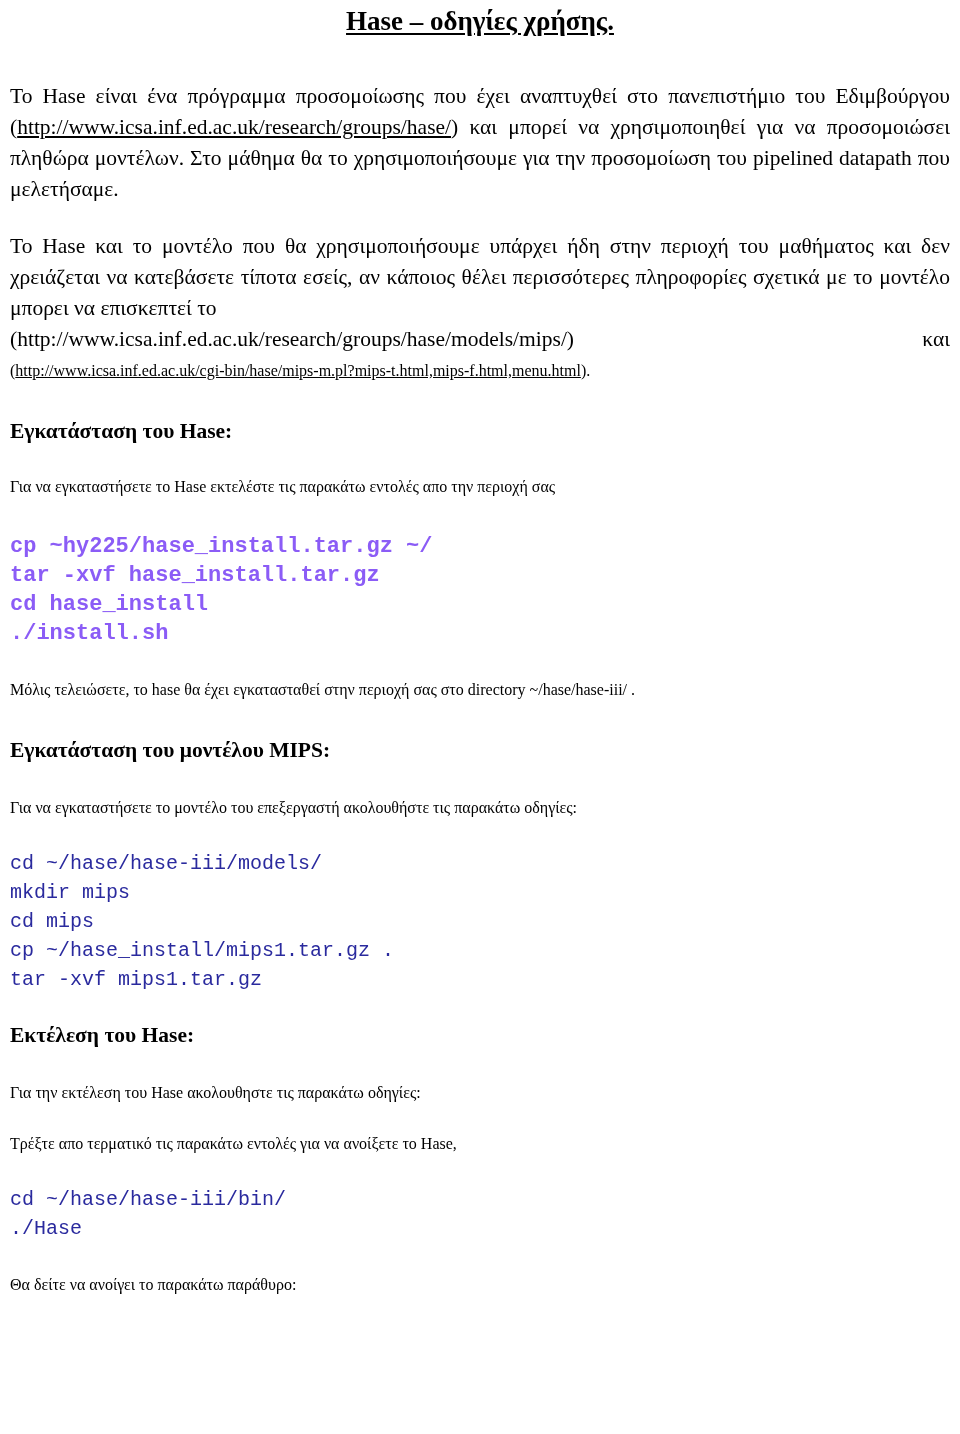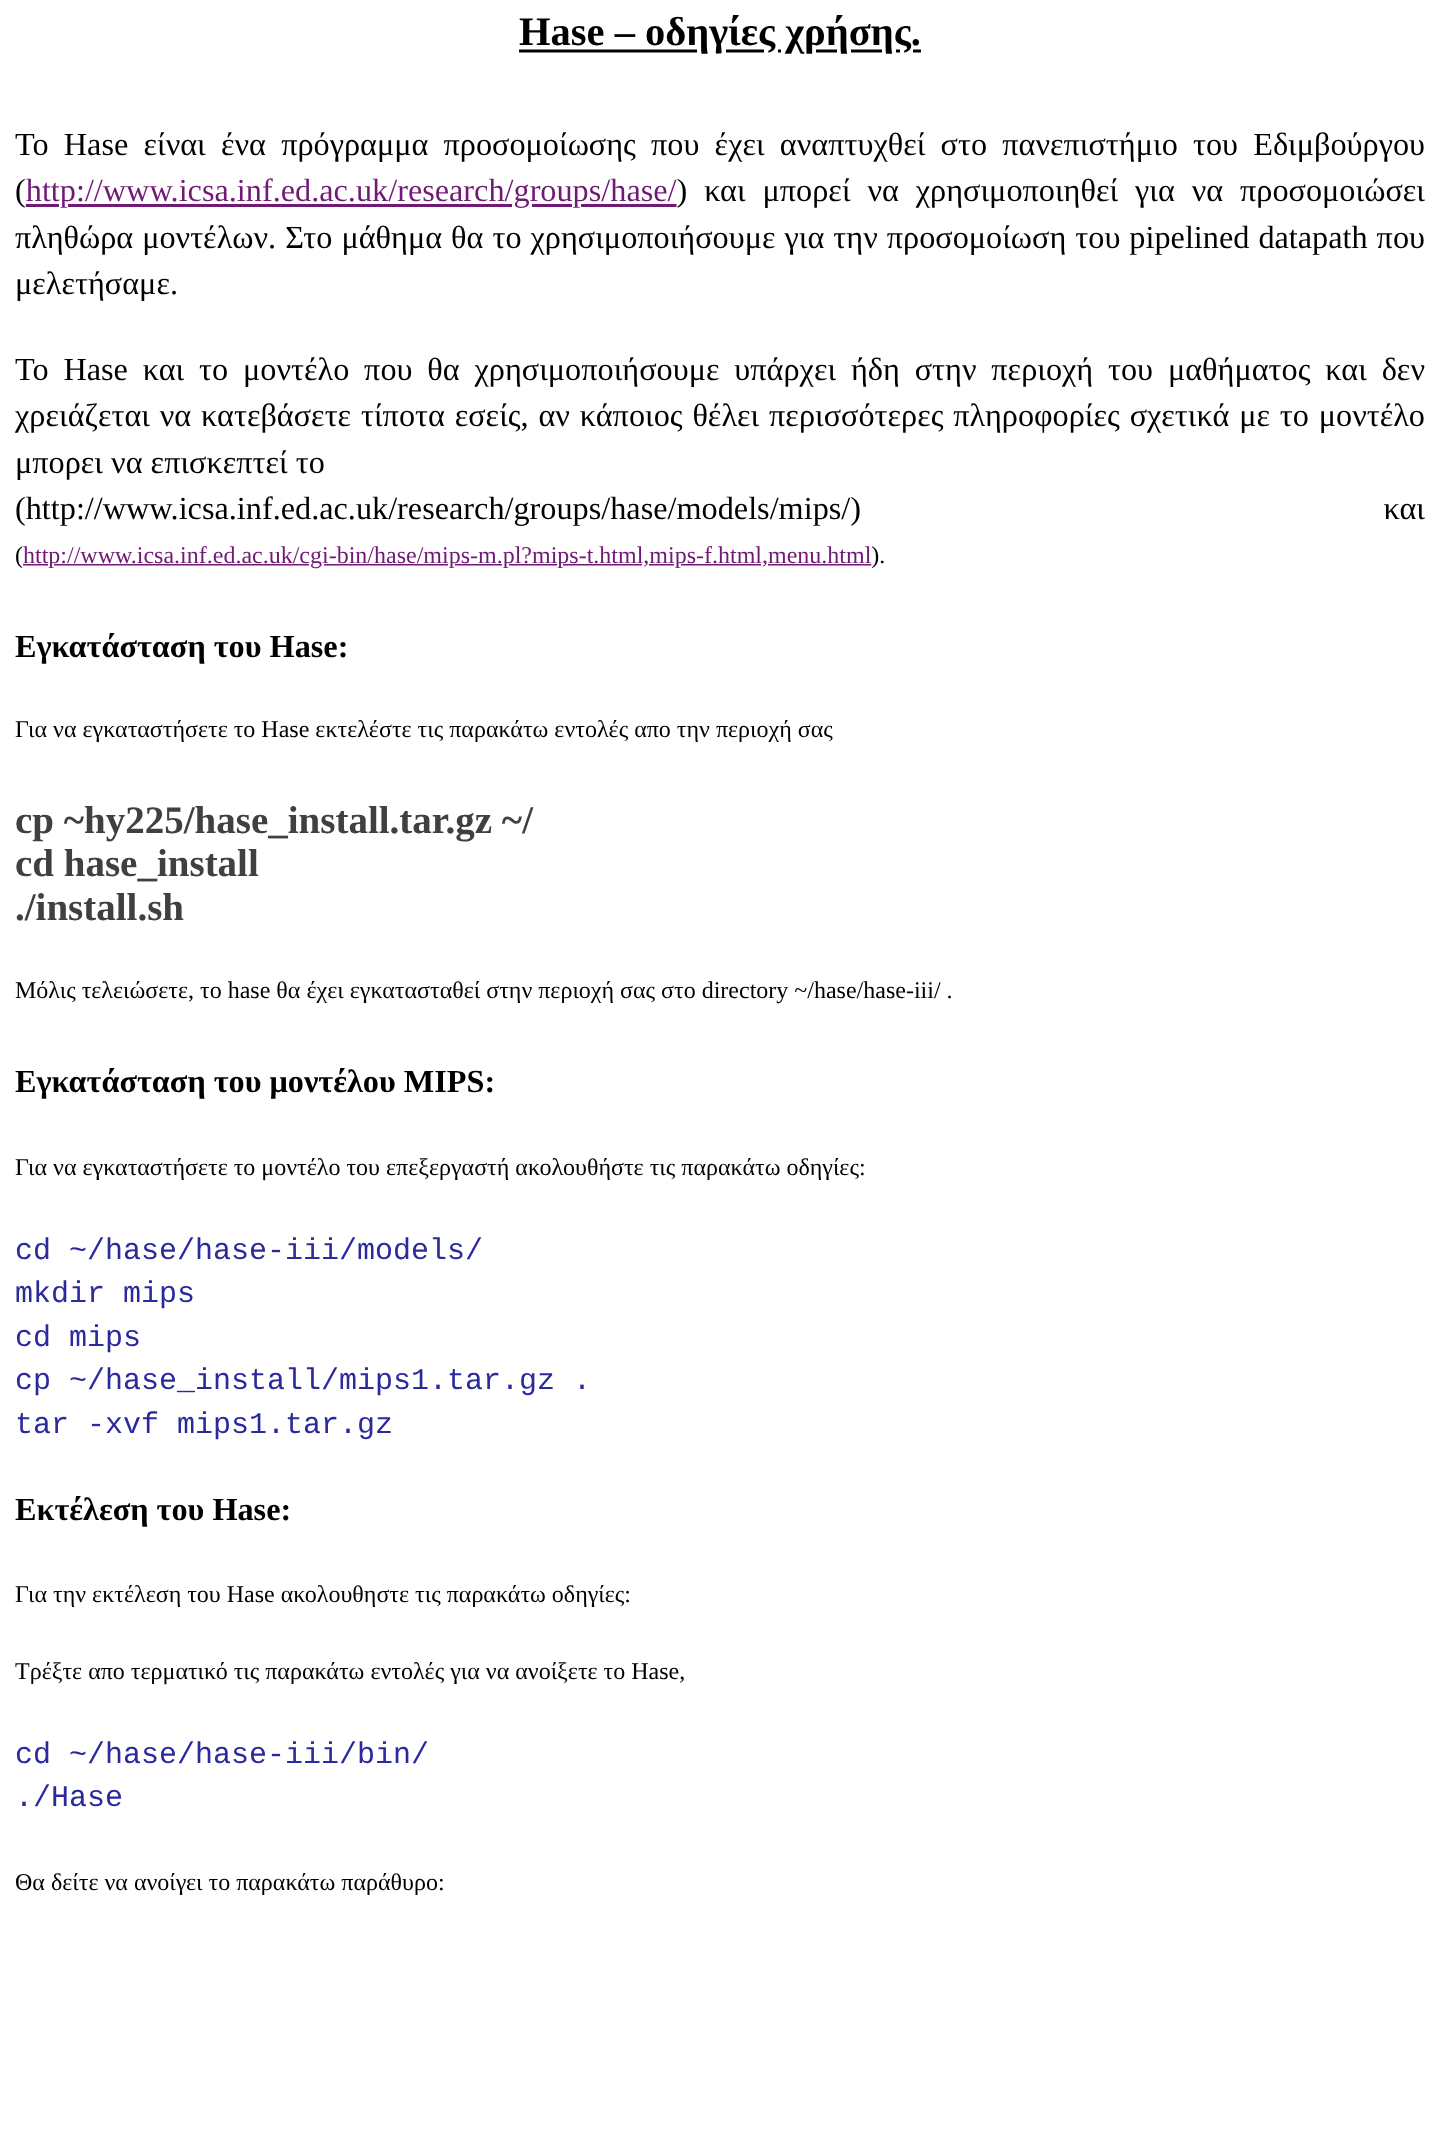--- a/index.html
+++ b/index.html
@@ -51,39 +51,39 @@
   .p-intro { margin-top: 44px; }
 
   .plain-line {
     text-align: left;
     font-size: 16px;
     line-height: 31px;
     margin: 0;
   }
 
   a.lnk, .lnk {
-    color: #701a75;
+    color: #000000;
     text-decoration: underline;
   }
   .nolink { color: #000000; text-decoration: none; }
 
   
   .heading {
     font-size: 21.5px;
     font-weight: bold;
     line-height: 31px;
     margin: 0;
   }
 
   
   .code {
-    font-family: Liberation Serif, serif;
-    font-size: 26px;
+    font-family: Liberation Mono, monospace;
+    font-size: 22px;
     font-weight: bold;
-    color: #404040;
+    color: #8b5cf6;
     line-height: 29px;
     white-space: pre;
     margin: 0;
   }
   .code-alt {
     font-family: "Liberation Mono", "DejaVu Sans Mono", monospace;
     font-size: 20px;
     font-weight: normal;
     color: #2a2a9e;
     line-height: 29px;
@@ -130,20 +130,21 @@
   <p class="heading">Εγκατάσταση του Hase:</p>
 
   <div class="sp-24"></div>
 
   <p class="plain-line">Για να εγκαταστήσετε το Hase εκτελέστε τις παρακάτω εντολές απο την περιοχή σας</p>
 
   <div class="sp-30"></div>
 
   <div class="code-block">
     <div class="code">cp ~hy225/hase_install.tar.gz ~/</div>
+    <div class="code">tar -xvf hase_install.tar.gz</div>
     <div class="code">cd hase_install</div>
     <div class="code">./install.sh</div>
   </div>
 
   <div class="sp-26"></div>
 
   <p class="plain-line">Μόλις τελειώσετε, το hase θα έχει εγκατασταθεί στην περιοχή σας στο directory ~/hase/hase-iii/ .</p>
 
   <div class="sp-30"></div>
 

